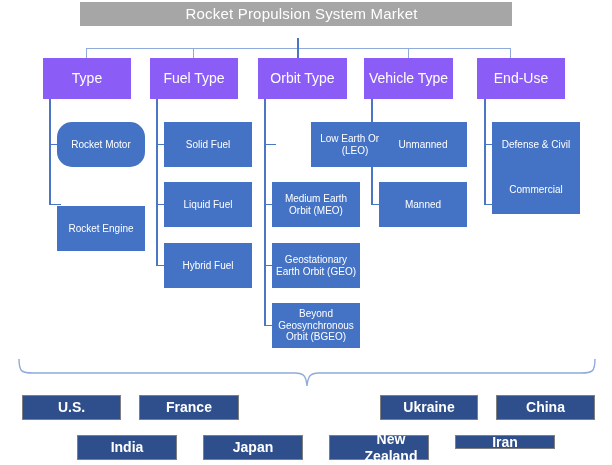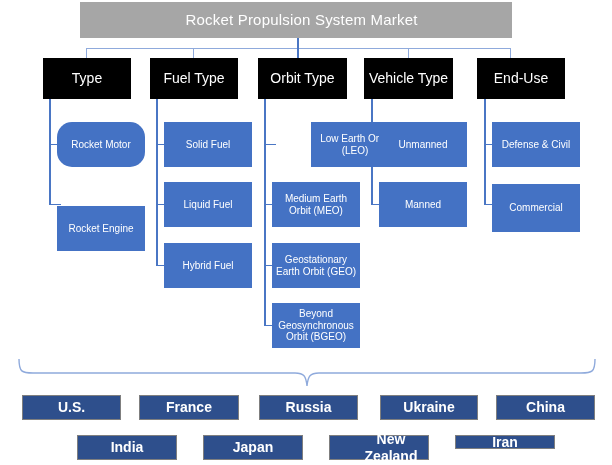--- a/index.html
+++ b/index.html
@@ -25,21 +25,21 @@
     color: #ffffff;
     line-height: 1.15;
     z-index: 3;
   }
   .title-node {
     background: #a6a6a6;
     font-size: 15px;
     letter-spacing: 0.2px;
   }
   .cat-node {
-    background: #000000;
+    background: #8b5cf6;
     font-size: 14px;
   }
   .sub-node {
     background: #4472c4;
     font-size: 10px;
     padding: 2px 3px;
   }
   .country-node {
     background: #2e4f8c;
     border: 1px solid #7f7f7f;
@@ -62,21 +62,21 @@
     height: 465px;
     pointer-events: none;
     z-index: 2;
   }
 </style>
 </head>
 <body>
 
 <div id="canvas">
 
-  <div class="node title-node" style="left:80px; top:2px; width:432px; height:36px;padding-left:11px;">Rocket Propulsion System Market</div>
+  <div class="node title-node" style="left:80px; top:2px; width:432px; height:24px;padding-left:11px;">Rocket Propulsion System Market</div>
 
   <div class="connector" style="left:297px; top:38px; width:2px; height:11px;"></div>
 
   <div class="connector light" style="left:86px; top:48px; width:425px; height:1px;"></div>
 
   <div class="connector light" style="left:86px; top:48px; width:1px; height:10px;"></div>
   <div class="connector light" style="left:193px; top:48px; width:1px; height:10px;"></div>
   <div class="connector" style="left:297px; top:48px; width:2px; height:10px;"></div>
   <div class="connector light" style="left:408px; top:48px; width:1px; height:10px;"></div>
   <div class="connector light" style="left:510px; top:48px; width:1px; height:10px;"></div>
@@ -114,35 +114,34 @@
   <div class="connector" style="left:371px; top:99px; width:2px; height:106px;"></div>
   <div class="connector" style="left:373px; top:144px; width:10px; height:1px;"></div>
   <div class="connector" style="left:373px; top:204px; width:10px; height:1px;"></div>
   <div class="node sub-node" style="left:379px; top:122px; width:88px; height:45px;">Unmanned</div>
   <div class="node sub-node" style="left:379px; top:182px; width:88px; height:45px;">Manned</div>
 
   <div class="connector" style="left:484px; top:99px; width:2px; height:106px;"></div>
   <div class="connector" style="left:486px; top:144px; width:10px; height:1px;"></div>
   <div class="connector" style="left:486px; top:204px; width:10px; height:1px;"></div>
   <div class="node sub-node" style="left:492px; top:122px; width:88px; height:45px;">Defense &amp; Civil</div>
-  <div class="node sub-node" style="left:492px; top:184px; width:88px; height:48px;text-align:center;">Commercial</div>
+  <div class="node sub-node" style="left:492px; top:166px; width:88px; height:48px;text-align:center;">Commercial</div>
 
   <svg class="brace" viewBox="0 0 612 465">
     <path d="M 19 359
              C 19 372, 22 373, 33 373
              L 295 373
              C 304 373, 306 376, 307 386
              C 308 376, 310 373, 319 373
              L 581 373
              C 592 373, 595 372, 595 359" fill="none" stroke="#8faadc" stroke-width="1.4"></path>
   </svg>
 
   <div class="node country-node" style="left:22px; top:395px; width:99px; height:25px;">U.S.</div>
   <div class="node country-node" style="left:139px; top:395px; width:100px; height:25px;">France</div>
-  <div class="node country-node" style="left:259px; top:395px; width:99px; height:25px;">Russia</div>
   <div class="node country-node" style="left:380px; top:395px; width:98px; height:25px;">Ukraine</div>
   <div class="node country-node" style="left:496px; top:395px; width:99px; height:25px;">China</div>
 
   <div class="node country-node" style="left:77px; top:435px; width:100px; height:25px;">India</div>
   <div class="node country-node" style="left:203px; top:435px; width:100px; height:25px;">Japan</div>
   <div class="node country-node" style="left:329px; top:435px; width:100px; height:25px;padding-left:24px;">New Zealand</div>
   <div class="node country-node" style="left:455px; top:435px; width:100px; height:14px;">Iran</div>
 
 </div>
 

